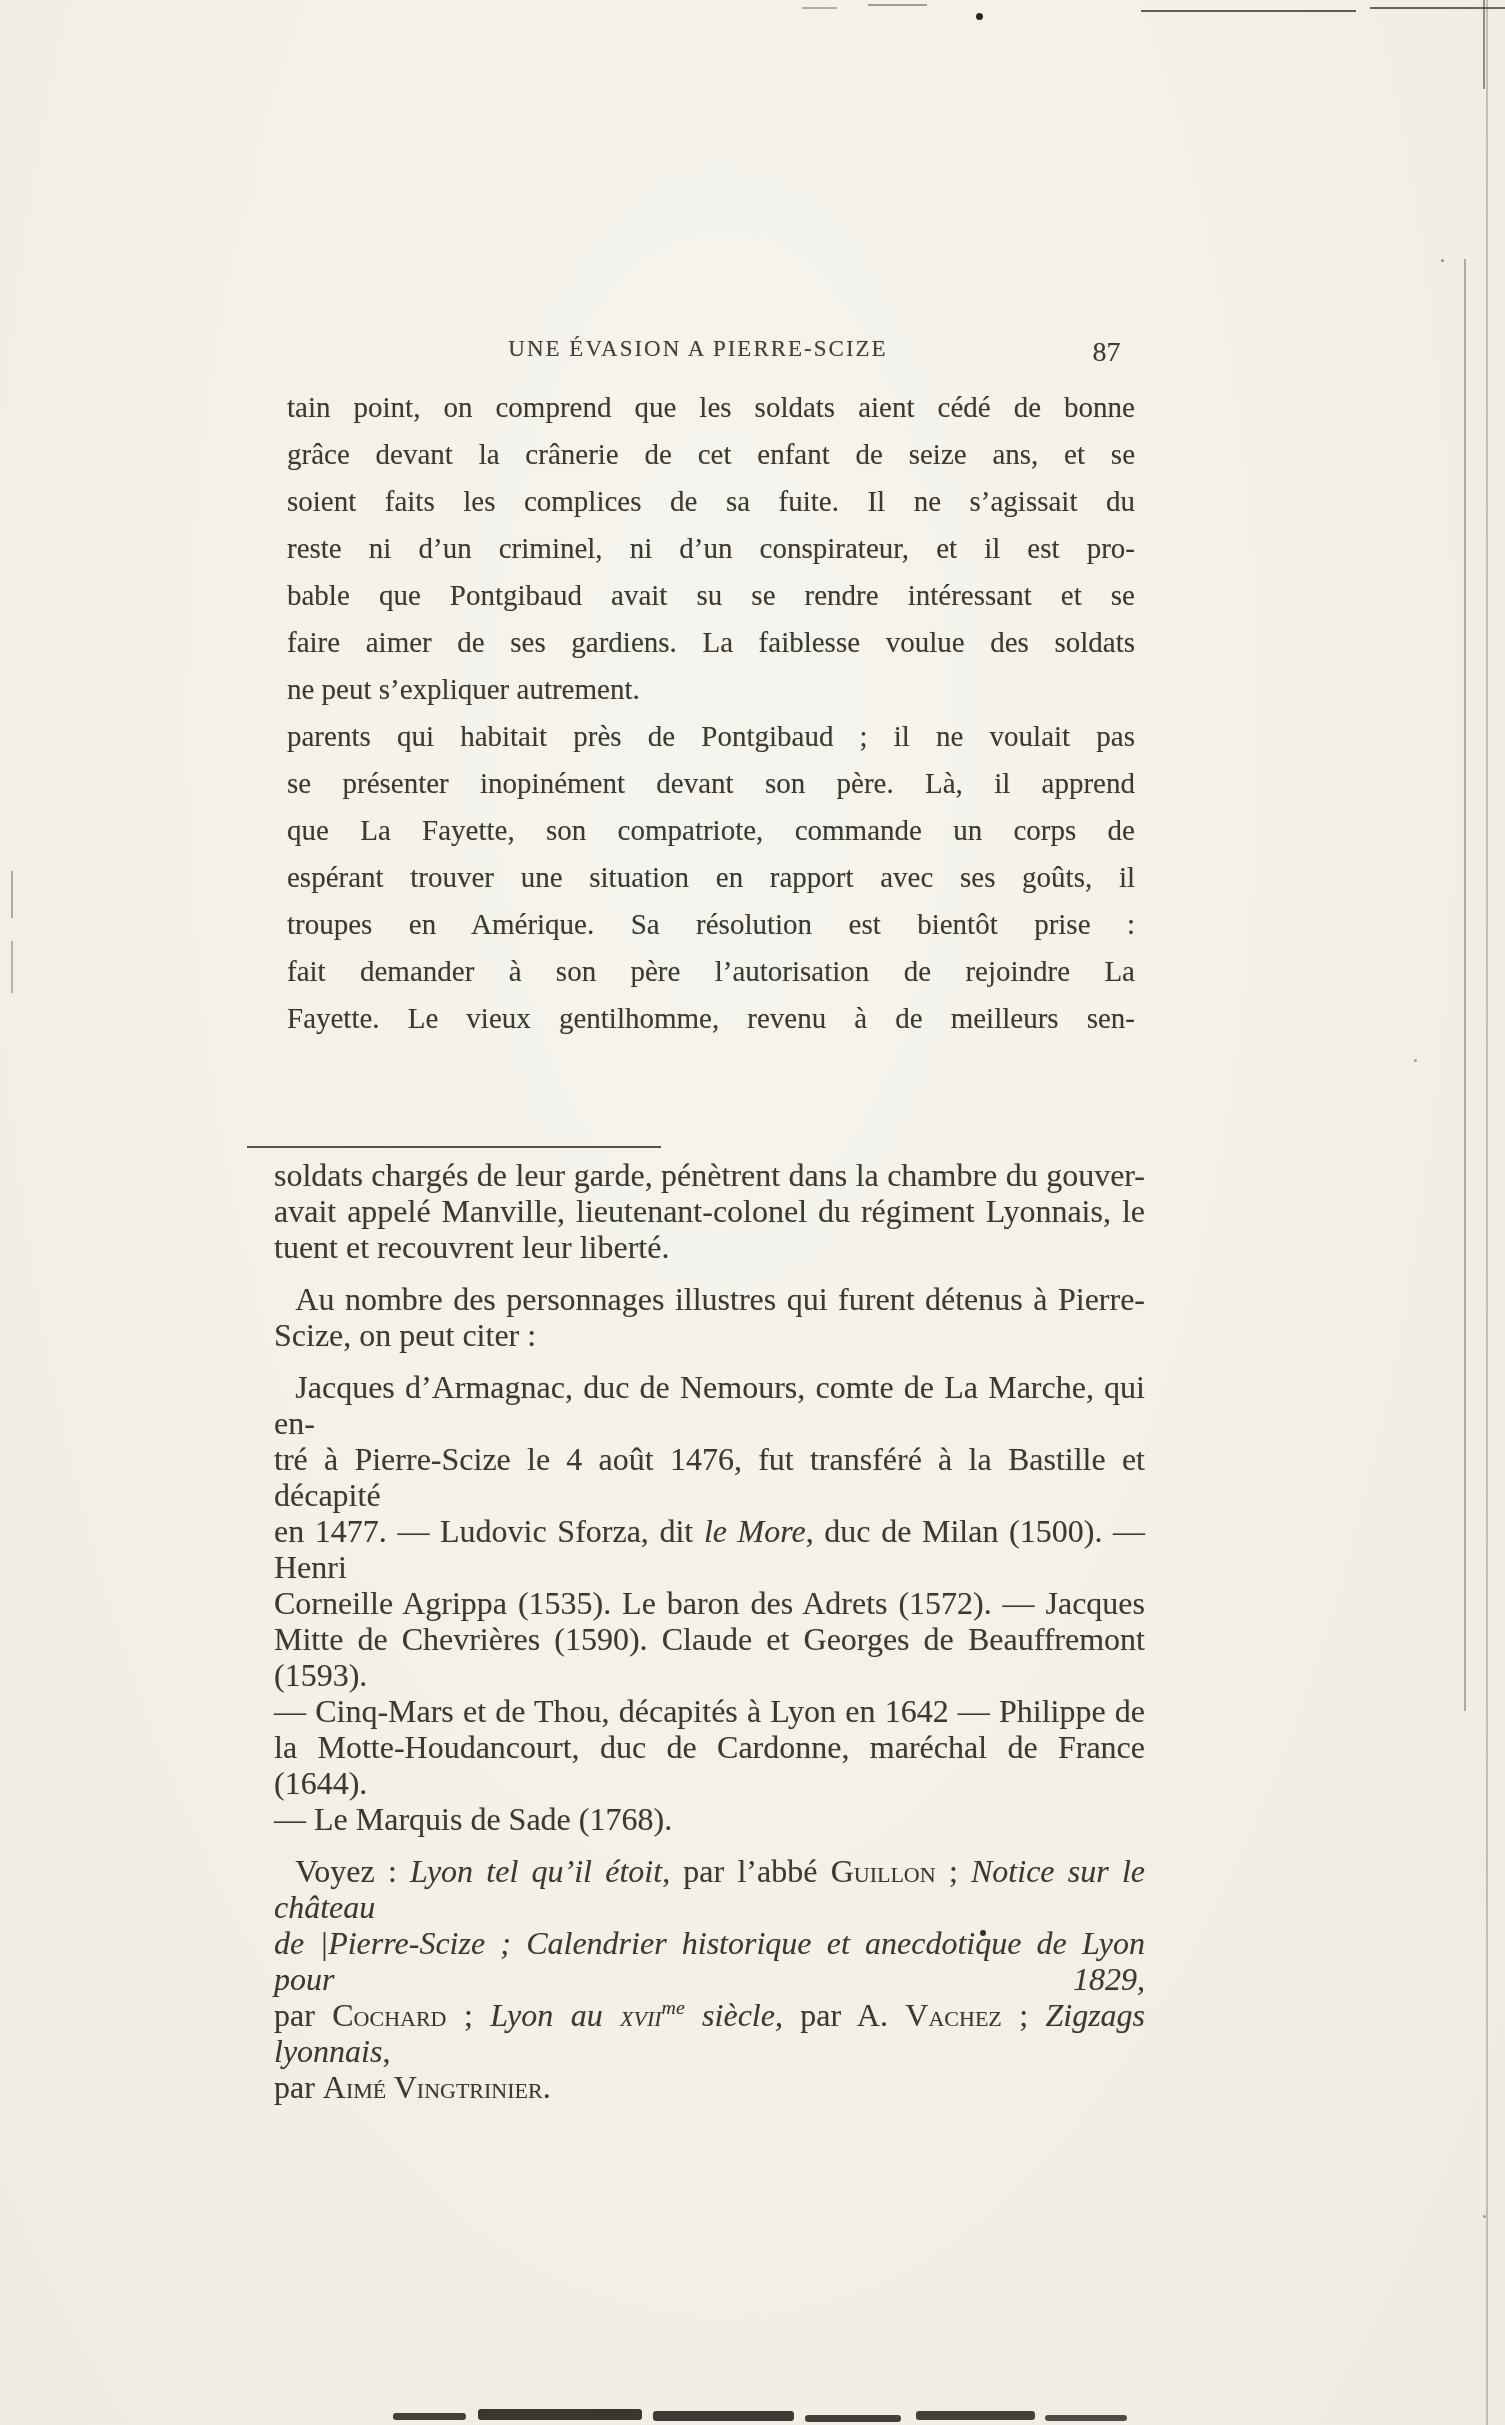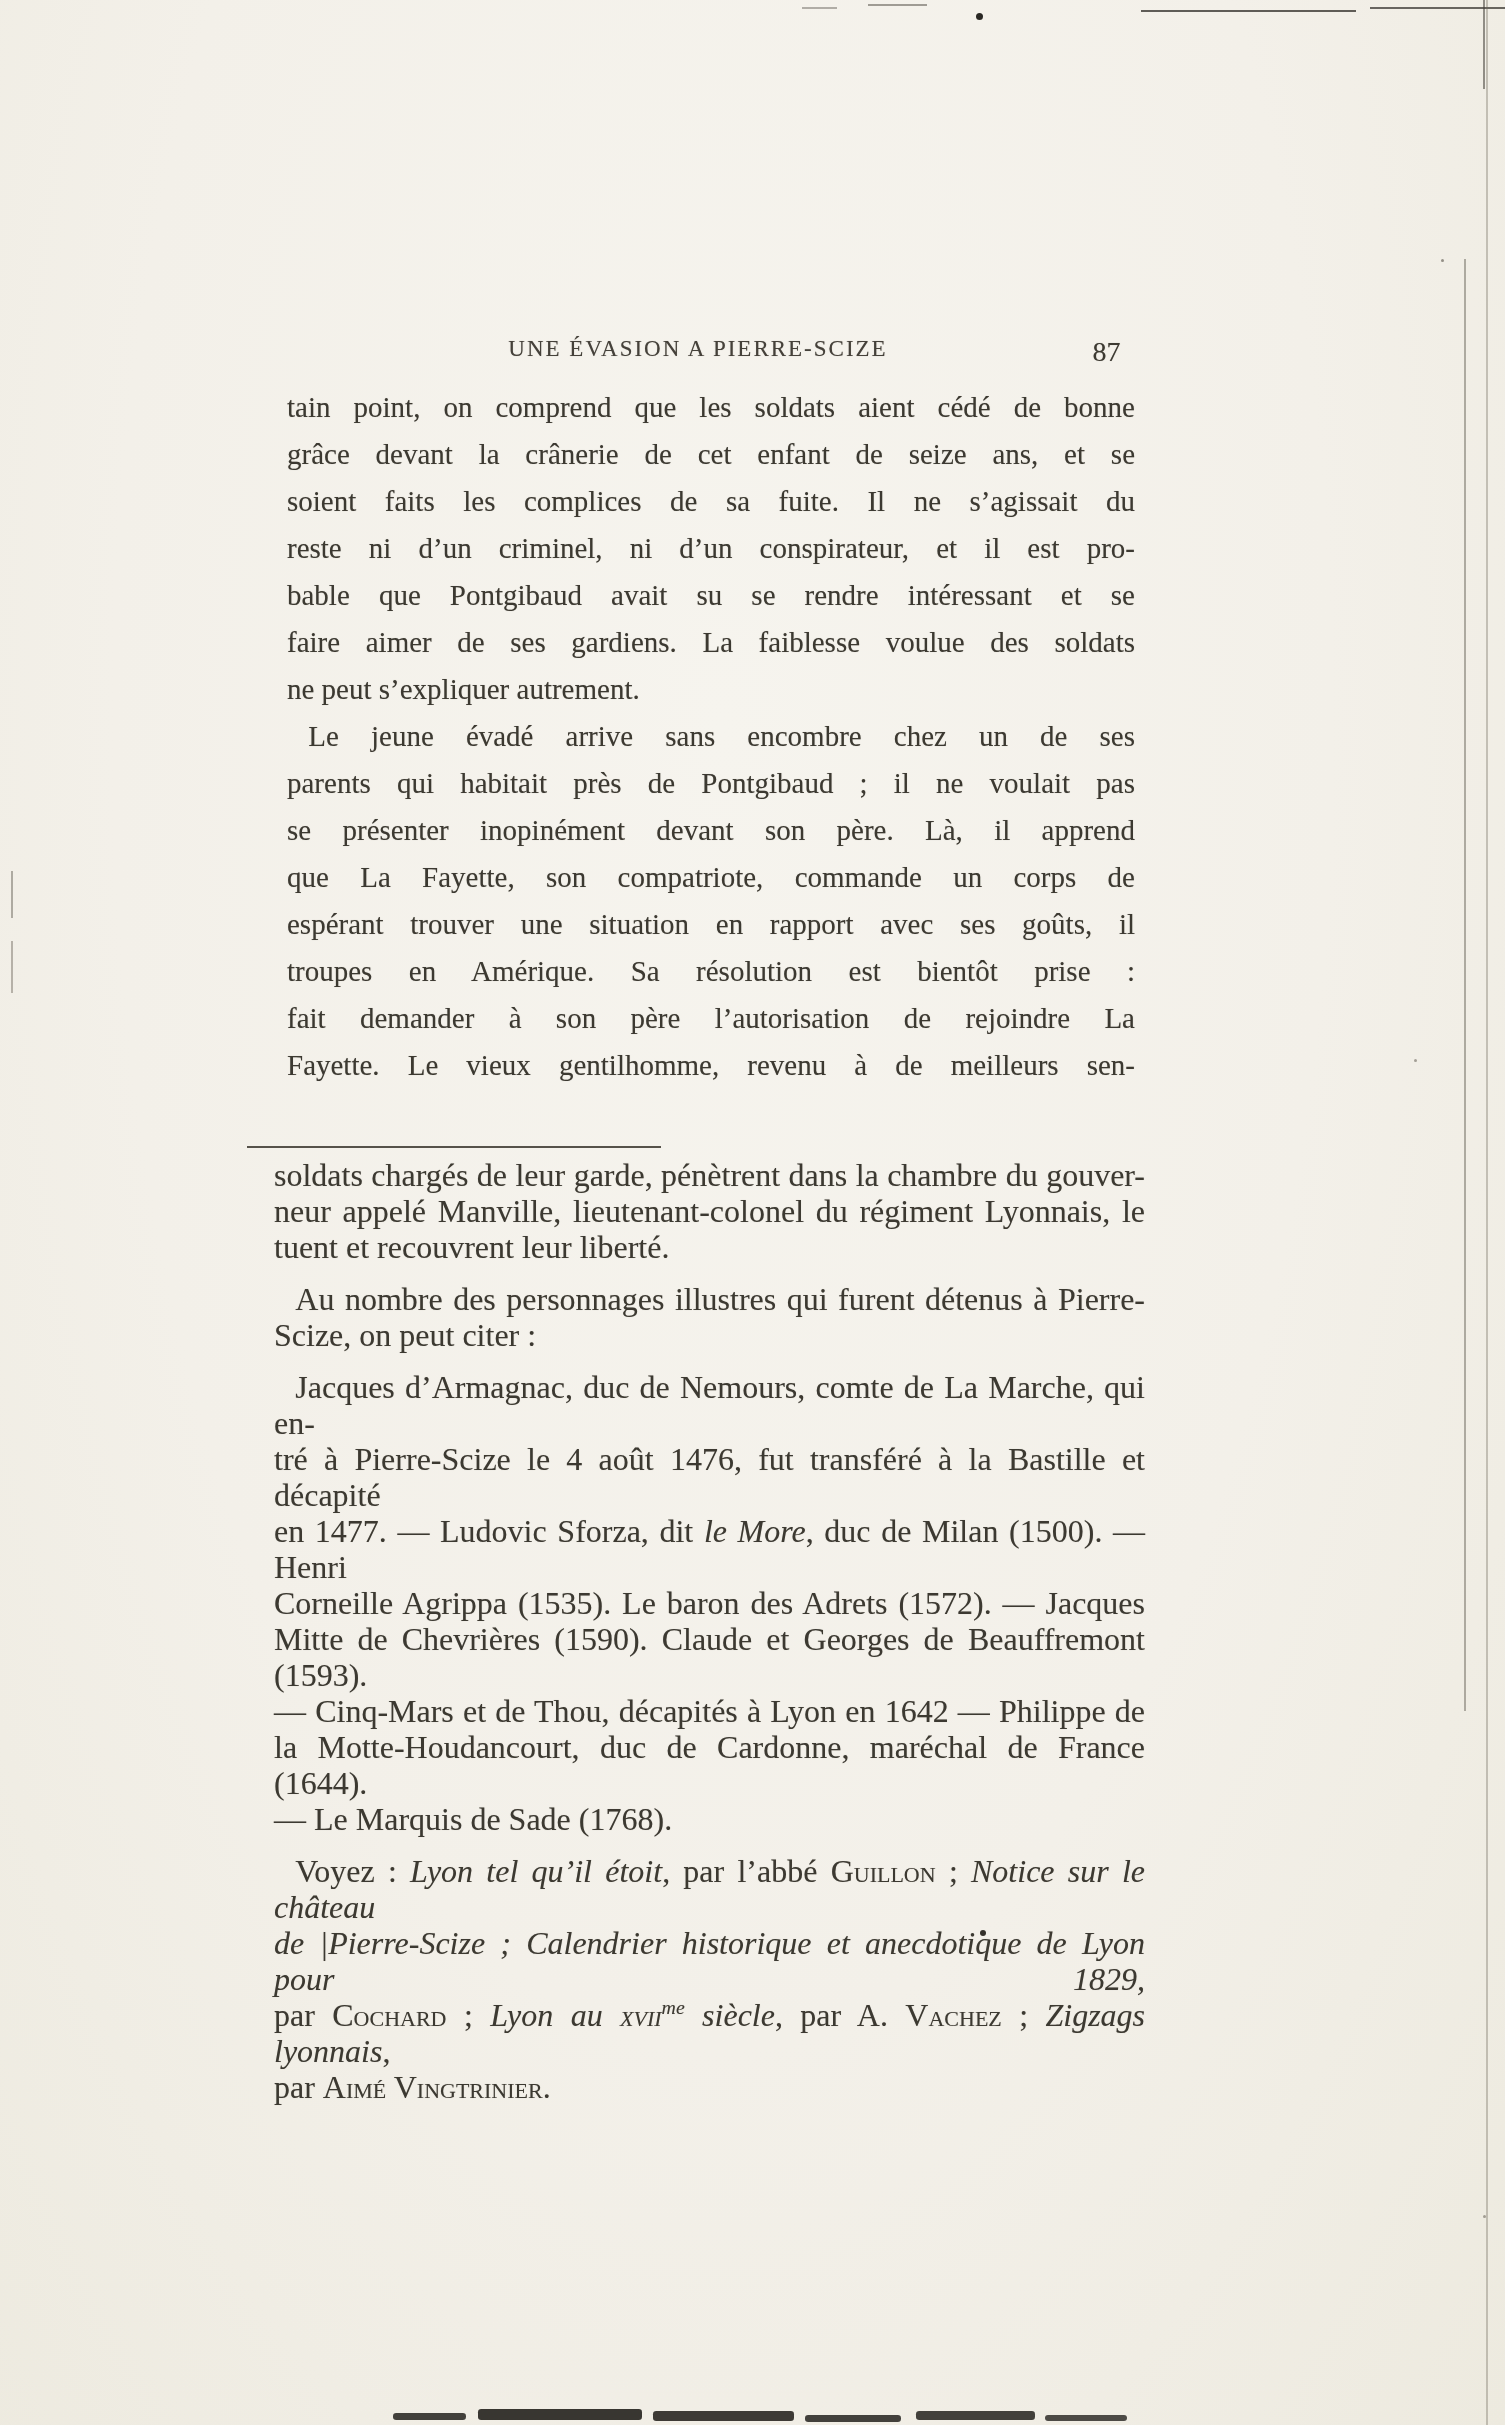--- a/index.html
+++ b/index.html
@@ -55,37 +55,36 @@
       <div class="para">
         <div class="tline firstline"><span>tain point, on comprend que les soldats aient cédé de bonne</span></div>
         <div class="tline"><span>grâce devant la crânerie de cet enfant de seize ans, et se</span></div>
         <div class="tline"><span>soient faits les complices de sa fuite. Il ne s’agissait du</span></div>
         <div class="tline"><span>reste ni d’un criminel, ni d’un conspirateur, et il est pro-</span></div>
         <div class="tline"><span>bable que Pontgibaud avait su se rendre intéressant et se</span></div>
         <div class="tline"><span>faire aimer de ses gardiens. La faiblesse voulue des soldats</span></div>
         <div class="tline lastline"><span>ne peut s’expliquer autrement.</span></div>
       </div>
       <div class="para ind">
-        <div class="tline firstline"><span>Le jeune évadé arrive sans encombre chez un de ses</span></div>
         <div class="tline"><span>parents qui habitait près de Pontgibaud ; il ne voulait pas</span></div>
         <div class="tline"><span>se présenter inopinément devant son père. Là, il apprend</span></div>
         <div class="tline"><span>que La Fayette, son compatriote, commande un corps de</span></div>
         <div class="tline"><span>espérant trouver une situation en rapport avec ses goûts, il</span></div>
         <div class="tline"><span>troupes en Amérique. Sa résolution est bientôt prise :</span></div>
         <div class="tline"><span>fait demander à son père l’autorisation de rejoindre La</span></div>
         <div class="tline"><span>Fayette. Le vieux gentilhomme, revenu à de meilleurs sen-</span></div>
       </div>
     </div>
 
   <div class="fnrule"></div>
 
   <div class="footnotes">
       <div class="para">
         <div class="tline firstline"><span>soldats chargés de leur garde, pénètrent dans la chambre du gouver-</span></div>
-        <div class="tline"><span>neur appelé Manville, lieutenant-colonel du régiment Lyonnais, le</span></div>
+        <div class="tline"><span>avait appelé Manville, lieutenant-colonel du régiment Lyonnais, le</span></div>
         <div class="tline lastline"><span>tuent et recouvrent leur liberté.</span></div>
       </div>
       <div class="para ind">
         <div class="tline firstline"><span>Au nombre des personnages illustres qui furent détenus à Pierre-</span></div>
         <div class="tline lastline"><span>Scize, on peut citer :</span></div>
       </div>
       <div class="para ind">
         <div class="tline firstline"><span>Jacques d’Armagnac, duc de Nemours, comte de La Marche, qui en-</span></div>
         <div class="tline"><span>tré à Pierre-Scize le 4 août 1476, fut transféré à la Bastille et décapité</span></div>
         <div class="tline"><span>en 1477. — Ludovic Sforza, dit </span><span class="i">le More</span><span>, duc de Milan (1500). — Henri</span></div>

